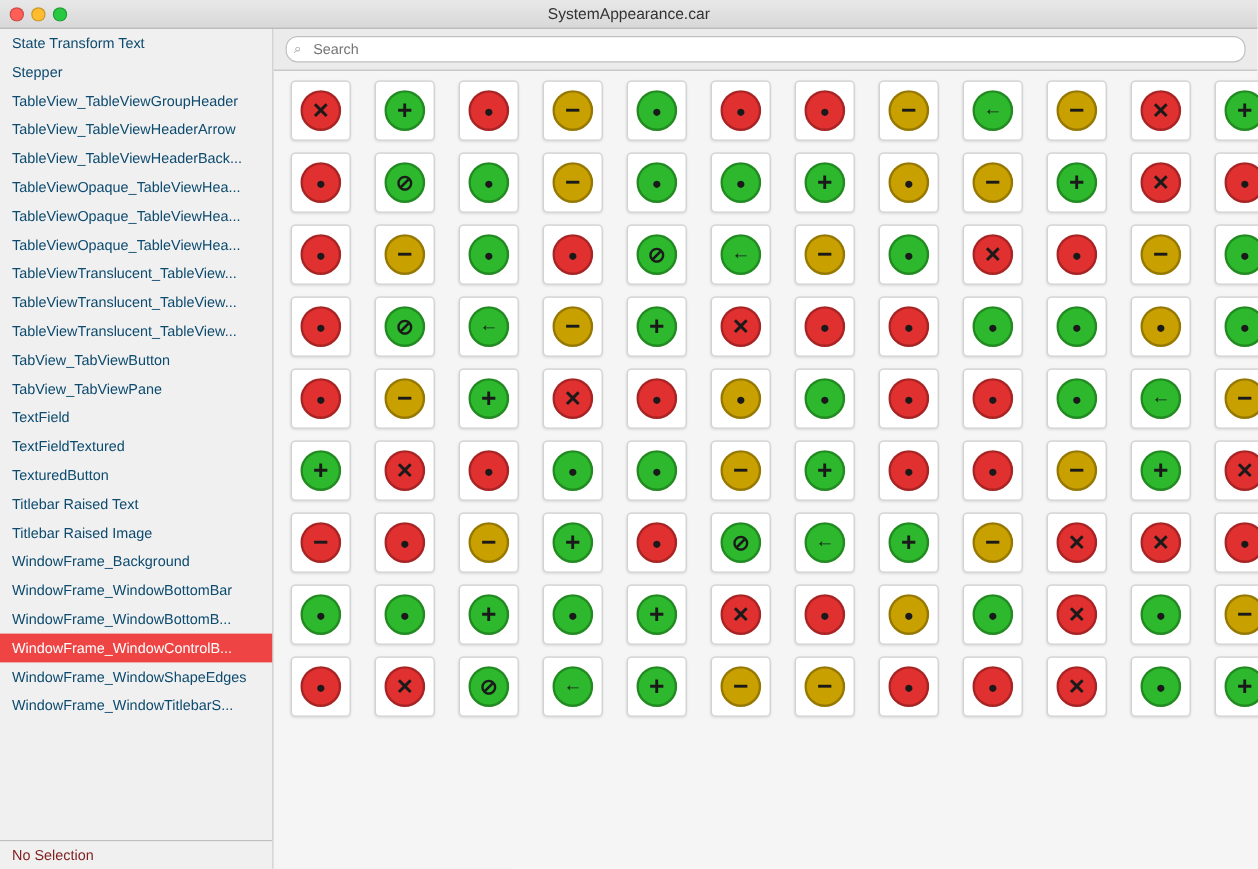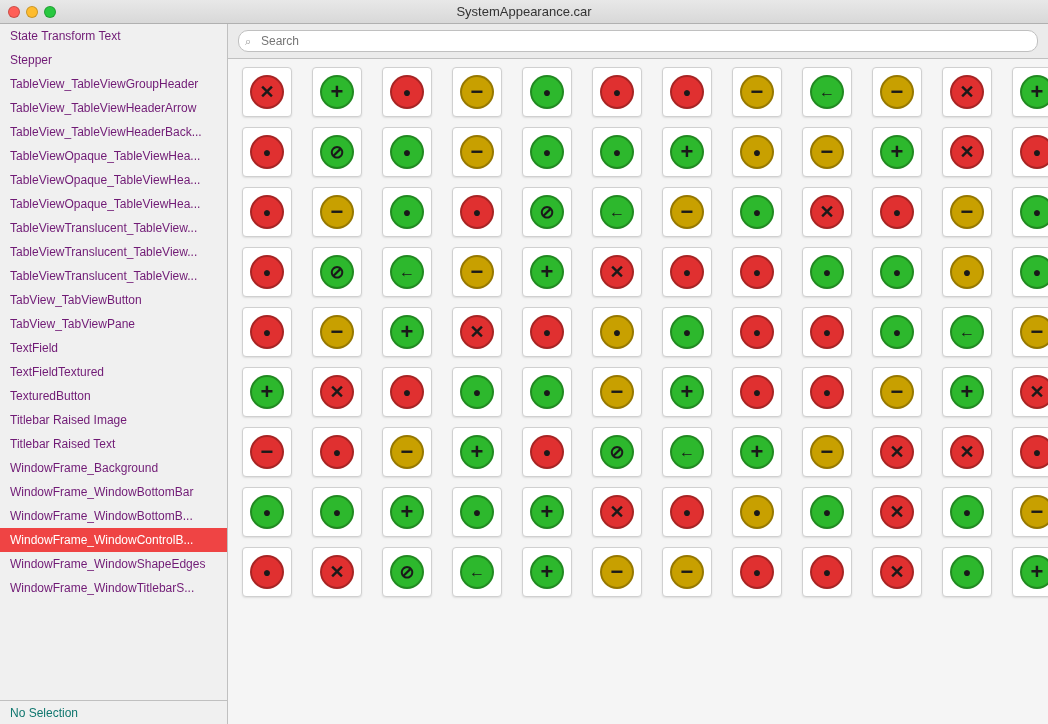--- a/index.html
+++ b/index.html
@@ -57,37 +57,37 @@
       flex-direction: column;
       overflow: hidden;
     }
     .sidebar-list {
       flex: 1;
       overflow-y: auto;
     }
     .sidebar-item {
       padding: 3px 10px;
       font-size: 12px;
-      color: #701a75;
+      color: #0c4a6e;
       cursor: default;
       white-space: nowrap;
       overflow: hidden;
       text-overflow: ellipsis;
       line-height: 18px;
     }
     .sidebar-item.selected { background: #ef4444; color: white; }
     .sidebar-footer {
       height: 24px;
       background: #f0f0f0;
       border-top: 1px solid #c0c0c0;
       display: flex;
       align-items: center;
       padding: 0 10px;
       font-size: 12px;
-      color: #0f766e;
+      color: #7f1d1d;
     }
     .content-area {
       flex: 1;
       display: flex;
       flex-direction: column;
       background: #f5f5f5;
       overflow: hidden;
     }
     .search-bar {
       padding: 6px 10px;
@@ -183,22 +183,22 @@
         <div class="sidebar-item">TableViewOpaque_TableViewHea...</div>
         <div class="sidebar-item">TableViewOpaque_TableViewHea...</div>
         <div class="sidebar-item">TableViewTranslucent_TableView...</div>
         <div class="sidebar-item">TableViewTranslucent_TableView...</div>
         <div class="sidebar-item">TableViewTranslucent_TableView...</div>
         <div class="sidebar-item">TabView_TabViewButton</div>
         <div class="sidebar-item">TabView_TabViewPane</div>
         <div class="sidebar-item">TextField</div>
         <div class="sidebar-item">TextFieldTextured</div>
         <div class="sidebar-item">TexturedButton</div>
+        <div class="sidebar-item">Titlebar Raised Text</div>
         <div class="sidebar-item">Titlebar Raised Image</div>
-        <div class="sidebar-item">Titlebar Raised Text</div>
         <div class="sidebar-item">WindowFrame_Background</div>
         <div class="sidebar-item">WindowFrame_WindowBottomBar</div>
         <div class="sidebar-item">WindowFrame_WindowBottomB...</div>
         <div class="sidebar-item selected">WindowFrame_WindowControlB...</div>
         <div class="sidebar-item">WindowFrame_WindowShapeEdges</div>
         <div class="sidebar-item">WindowFrame_WindowTitlebarS...</div>
       </div>
     <div class="sidebar-footer">
       <span>No Selection</span>
     </div>

